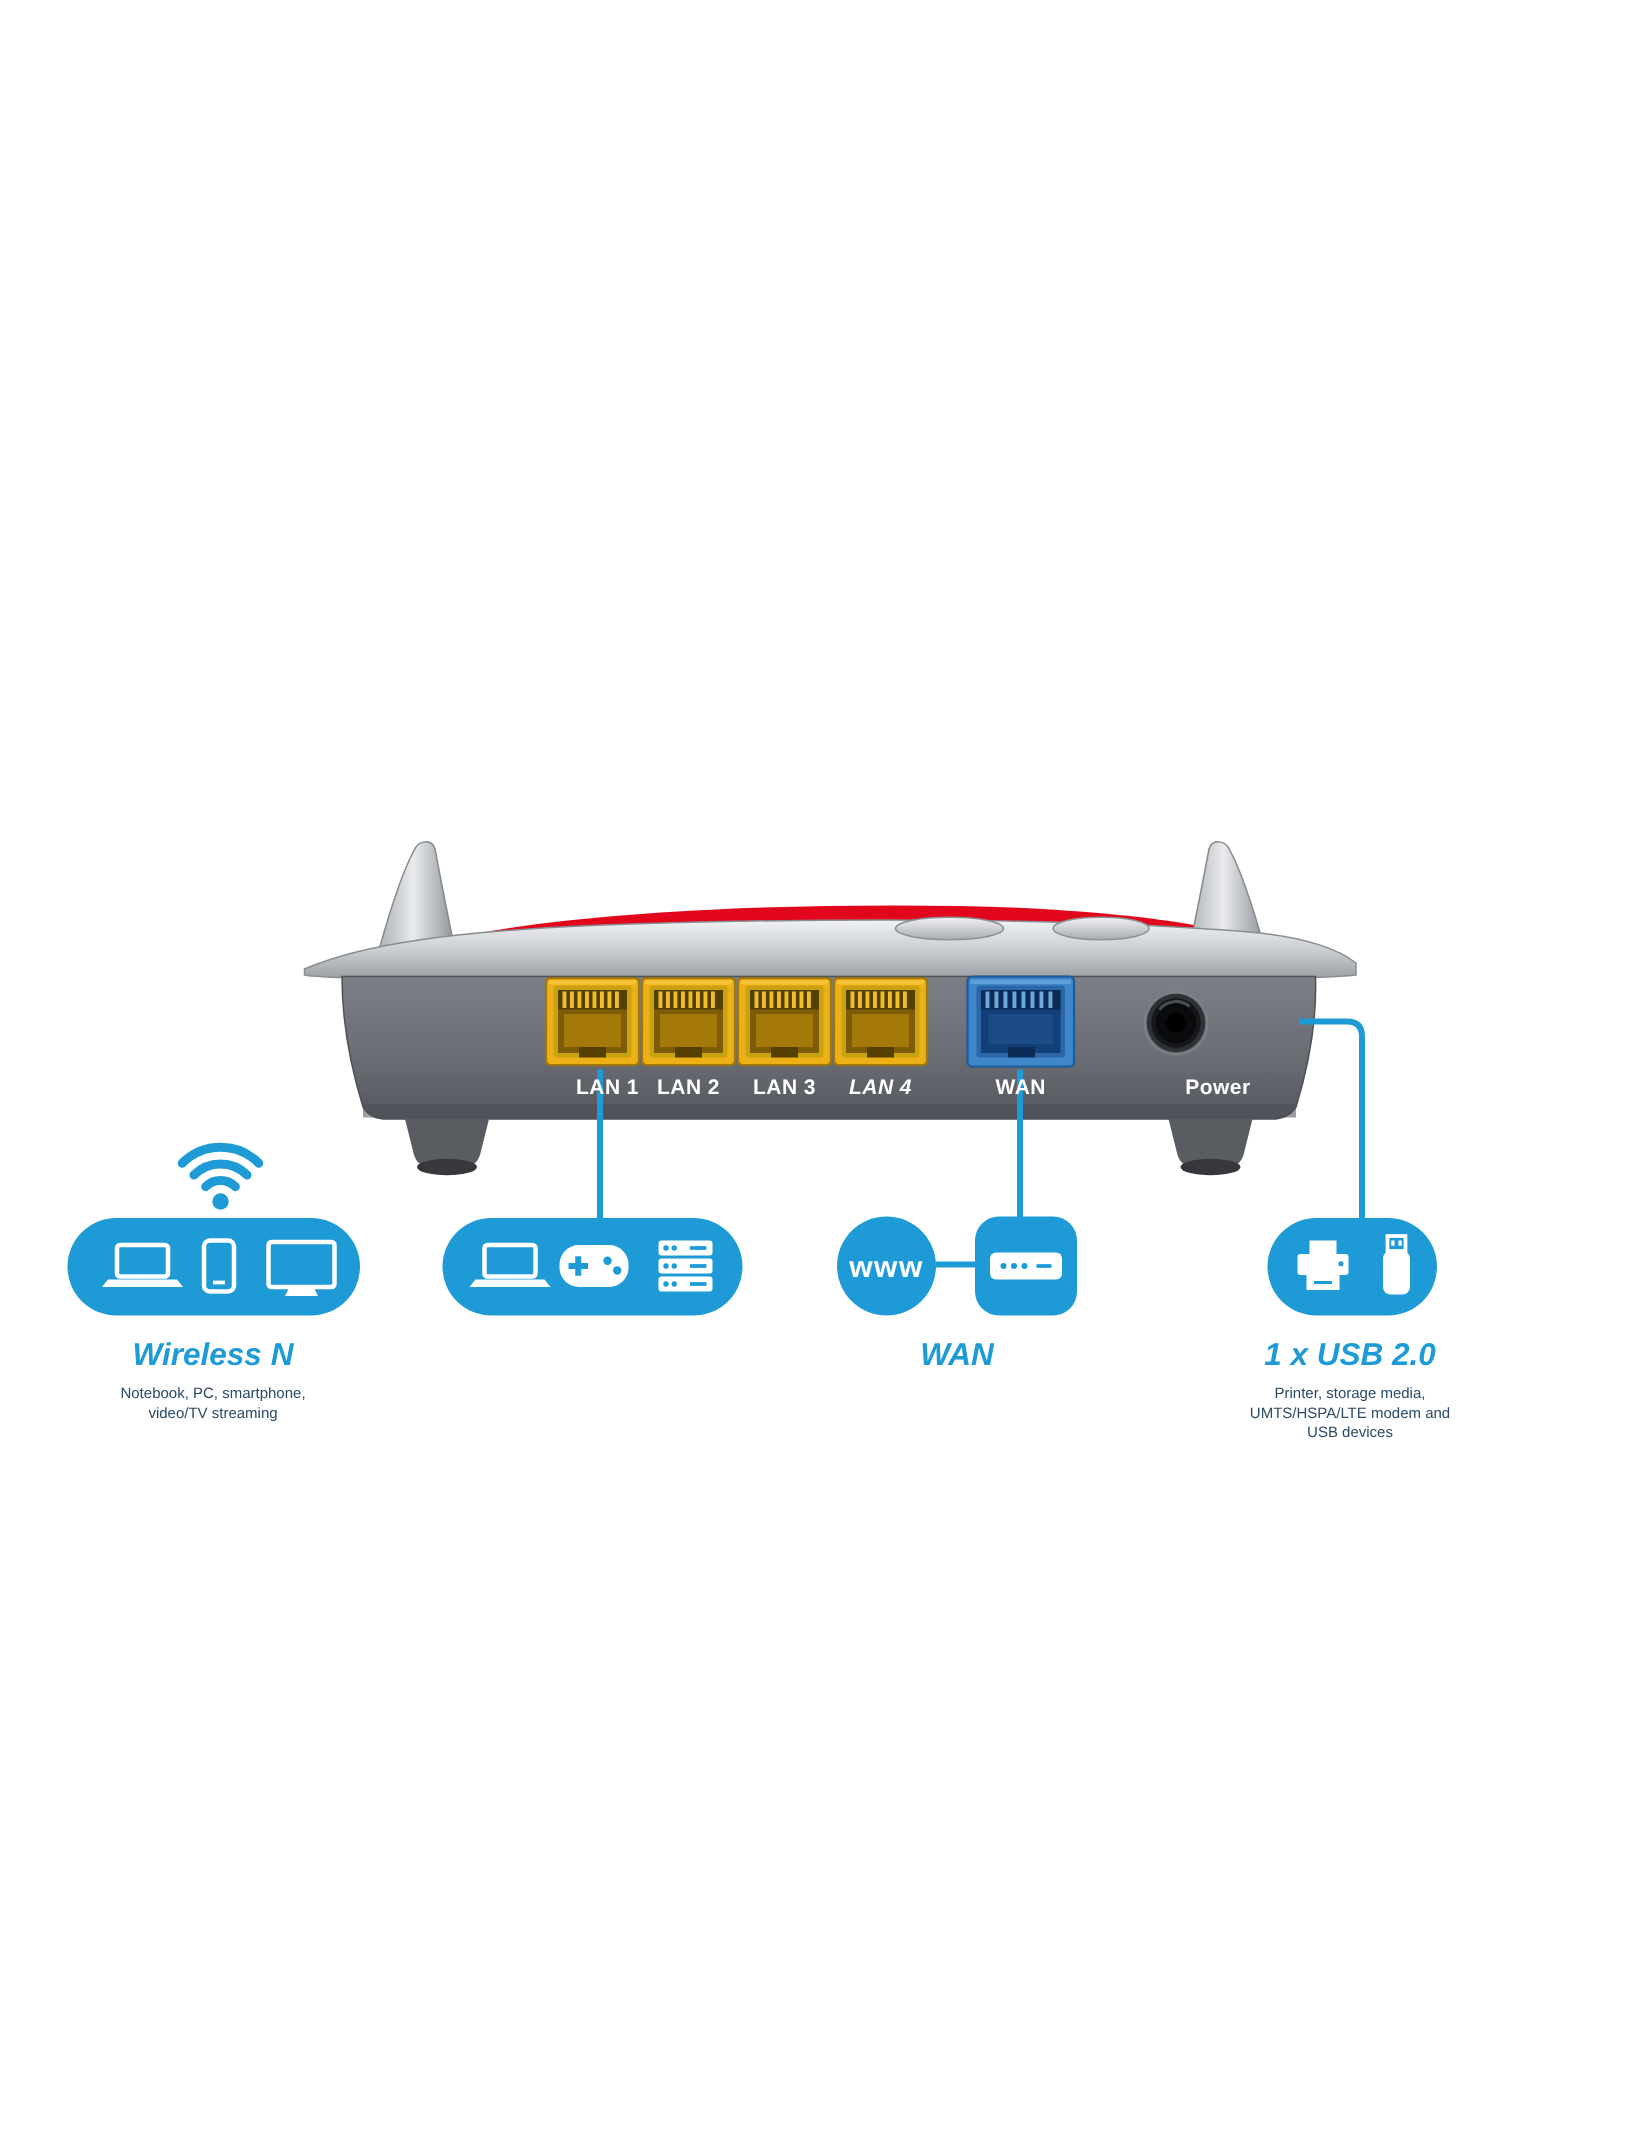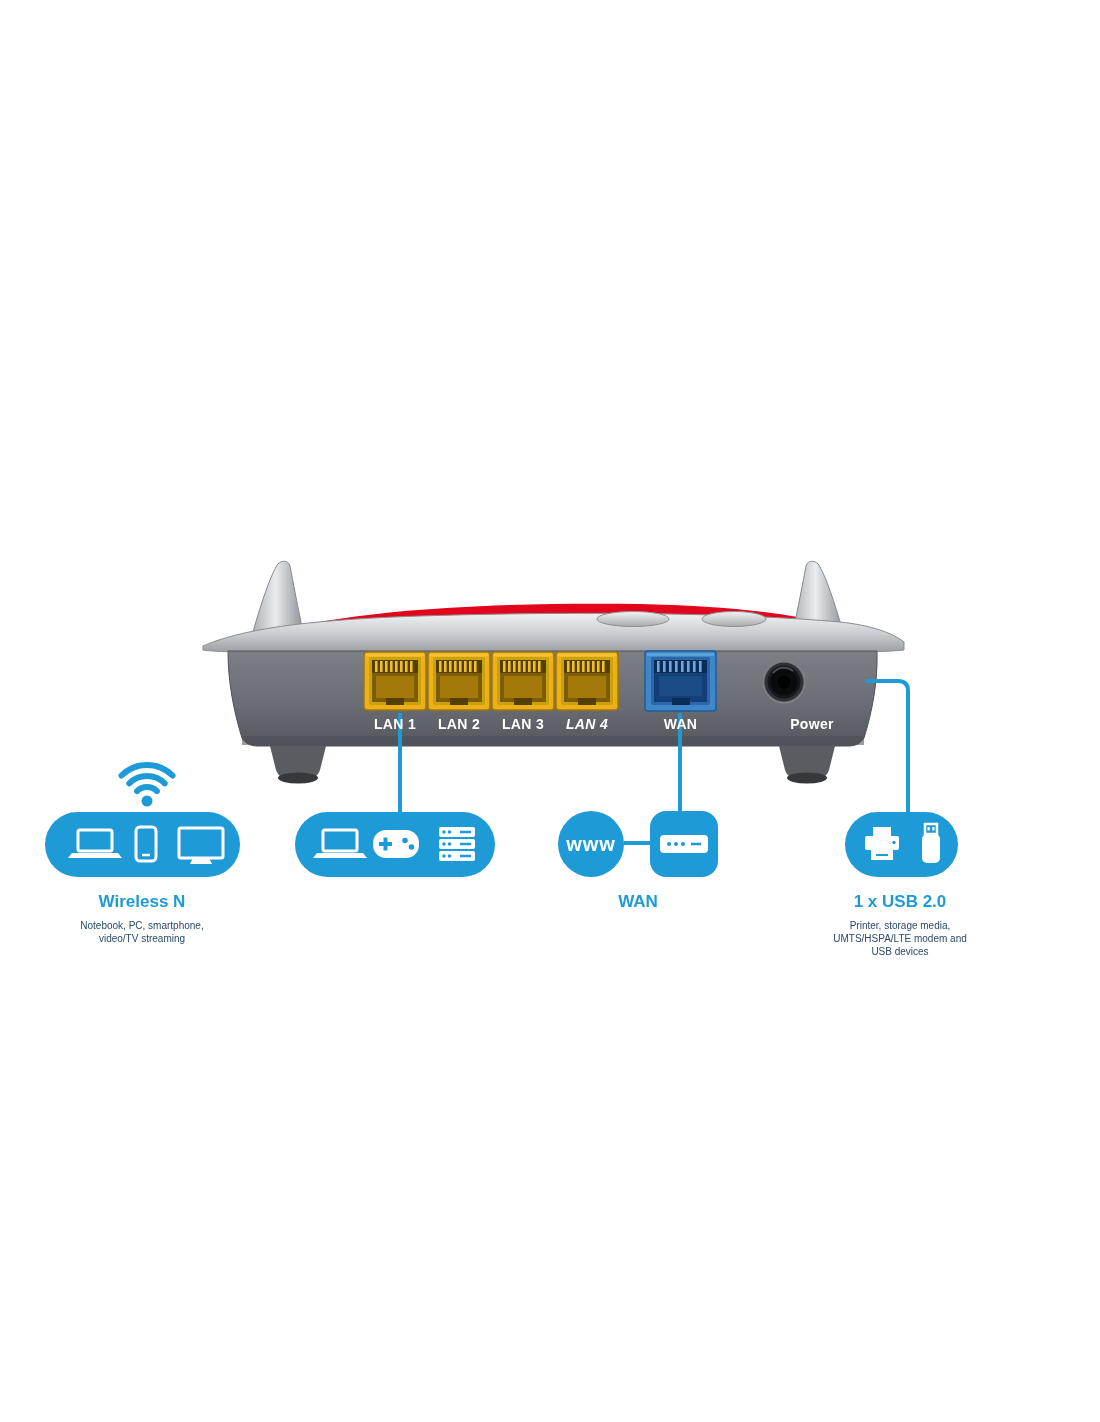--- a/index.html
+++ b/index.html
@@ -8,22 +8,23 @@
     font-family:"Liberation Sans", sans-serif;
   }
   #scene{position:absolute;left:0;top:0;}
   .port-label{
     position:absolute;top:714px;height:20px;line-height:20px;
     text-align:center;color:#ffffff;font-weight:bold;font-size:14px;
     letter-spacing:.3px;
   }
   .callout-text{position:absolute;text-align:center;}
   .callout-title{
-    margin:0 0 7px 0;font-size:17px;font-weight:bold;
+    margin:0 0 7px 0;font-size:21px;font-weight:bold;
     color:var(--accent,#1e9bd7);
+    font-style:italic;
   }
   .callout-desc{
     margin:0;font-size:10px;line-height:1.32;white-space:pre-line;
     color:var(--text-dark,#2b4a68);
   }
   .accent-stroke{stroke:var(--accent,#1e9bd7);}
   .accent-fill{fill:var(--accent,#1e9bd7);}
   .red-fill{fill:var(--router-red,#e2061c);}
   .www-text{font-family:"Liberation Sans",sans-serif;font-size:20px;font-weight:bold;fill:#ffffff;letter-spacing:1px;}
 </style>
@@ -221,21 +222,21 @@
       </g>
       <g transform="translate(931,844)">
         <rect x="-6" y="-20" width="12" height="10" fill="none" stroke="#fff" stroke-width="2.5"></rect>
         <rect x="-3.5" y="-17" width="2.2" height="3.5" fill="#fff"></rect>
         <rect x="1.3" y="-17" width="2.2" height="3.5" fill="#fff"></rect>
         <rect x="-9" y="-10" width="18" height="29" rx="5" fill="#fff"></rect>
       </g>
     </g>
   </svg>
 
-  <span class="port-label" style="left:364px;width:62px;">LAN 1</span>
+  <span class="port-label" style="left:364px;width:62px;text-align:right;">LAN 1</span>
   <span class="port-label" style="left:428px;width:62px;text-align:center;">LAN 2</span>
   <span class="port-label" style="left:492px;width:62px;">LAN 3</span>
   <span class="port-label" style="left:556px;width:62px;font-style:italic;">LAN 4</span>
   <span class="port-label" style="left:645px;width:71px;">WAN</span>
   <span class="port-label" style="left:772px;width:80px;">Power</span>
 
   <div class="callout-text" style="left:12px;top:892px;width:260px;">
     <h3 class="callout-title">Wireless N</h3>
     <p class="callout-desc">Notebook, PC, smartphone,
 video/TV streaming</p>

